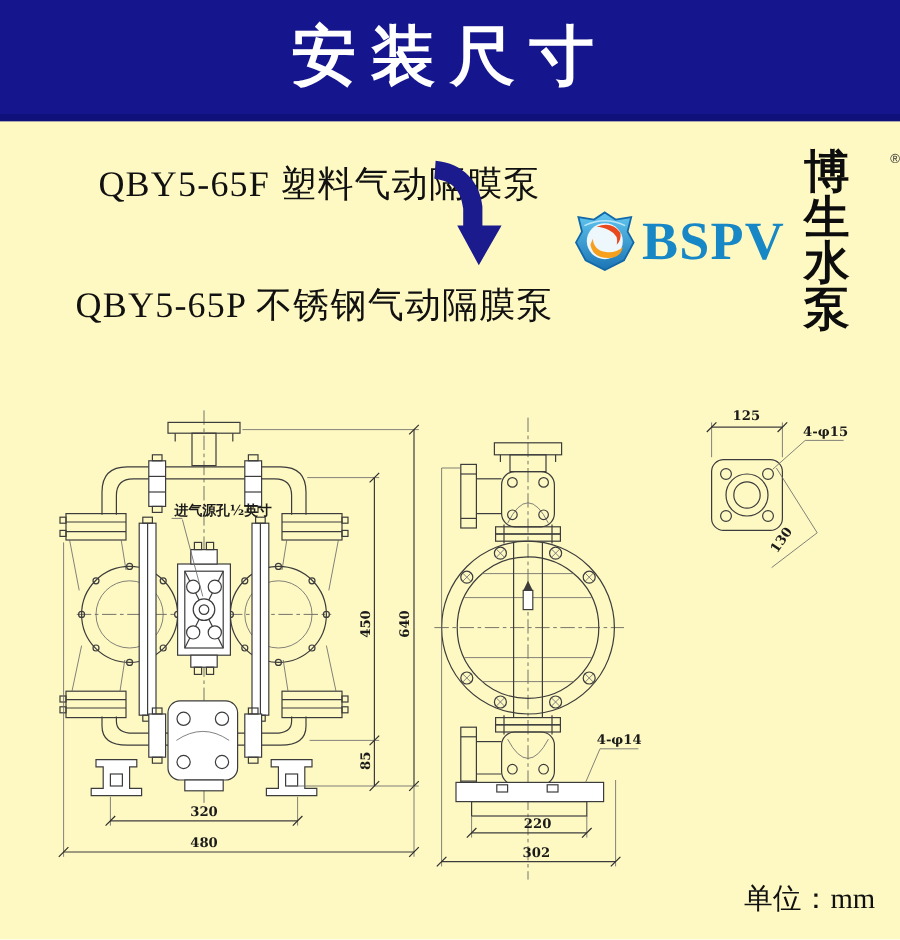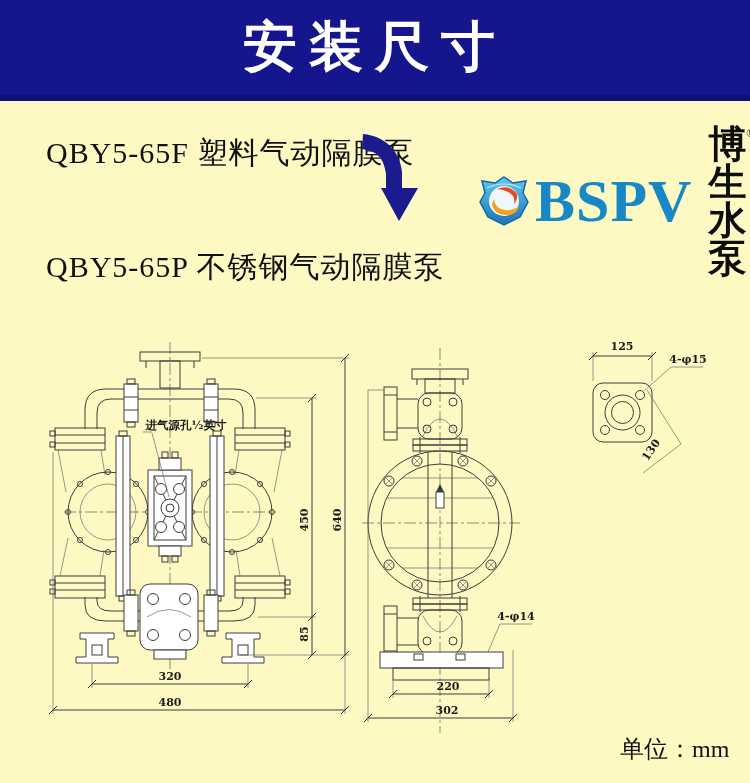--- a/index.html
+++ b/index.html
@@ -4,25 +4,25 @@
 <style>
   html,body{margin:0;padding:0;background:#fff;}
   .page{position:relative;width:750px;height:783px;background:#fef9c3;overflow:hidden;
         font-family:"Liberation Sans",sans-serif;}
   .banner{position:absolute;left:0;top:0;width:750px;height:95px;background:#15158d;
           border-bottom:6px solid #10107a;display:flex;align-items:center;justify-content:center;}
   .banner-title{color:#ffffff;font-size:54px;font-weight:900;letter-spacing:12px;
           font-family:"Liberation Sans",sans-serif;}
   .product-line{position:absolute;left:46px;color:#111;font-size:30px;letter-spacing:1px;
           font-family:"Liberation Serif","DejaVu Serif",serif;white-space:nowrap;}
-  .pl-top{top:133px;}
-  .pl-bottom{top:247px;}
+  .pl-top{top:133px;margin-left:36px;}
+  .pl-bottom{top:234px;margin-left:17px;}
   .logo{position:absolute;left:477px;top:125px;display:flex;align-items:center;}
   .logo-shield{width:54px;height:54px;flex:0 0 auto;}
-  .logo-bspv{color:#1787c6;font-size:60px;font-weight:bold;margin-left:4px;
+  .logo-bspv{color:#1787c6;font-size:45px;font-weight:bold;margin-left:4px;
           font-family:"Liberation Serif","DejaVu Serif",serif;letter-spacing:1px;line-height:1;}
   .logo-cn{color:#0d0d0d;font-size:38px;font-weight:bold;line-height:1;margin-left:16px;
           font-family:"Liberation Sans",sans-serif;}
   .logo-reg{color:#333;font-size:11px;align-self:flex-start;margin-top:2px;}
   .arrow-svg{position:absolute;left:355px;top:130px;}
   .drawing-svg{position:absolute;left:0;top:0;}
   .unit-label{position:absolute;left:620px;top:733px;color:#111;font-size:24px;
           font-family:"Liberation Serif","DejaVu Serif",serif;}
   
   .ln{stroke:#3c3c3c;stroke-width:1;fill:none;}

